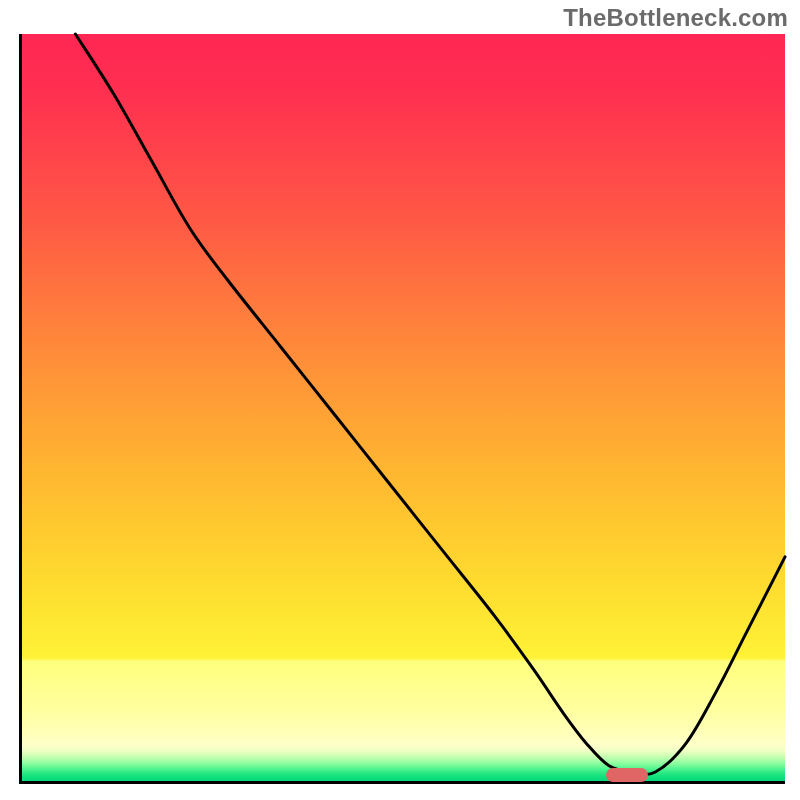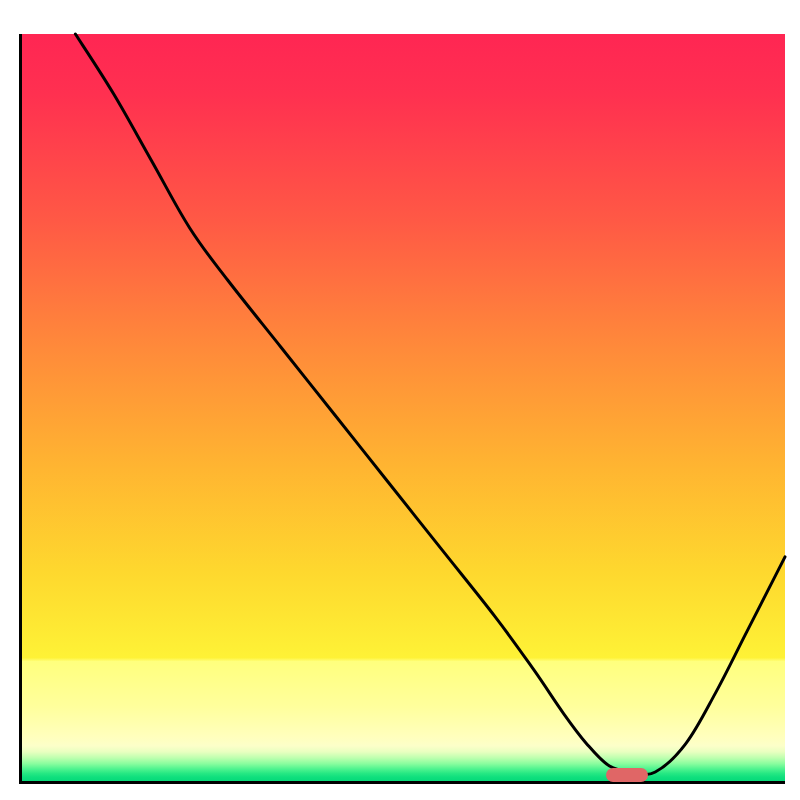--- a/index.html
+++ b/index.html
@@ -68,20 +68,21 @@
     height: 14px;
     border-radius: 7px;
     background: #e06666;
   }
 </style>
 </head>
 <body>
 
 <div class="canvas">
 
+  <div class="watermark">TheBottleneck.com</div>
 
   <div class="plot-frame">
     <div class="gradient"></div>
 
     <svg class="curve" viewBox="0 0 766 750" preserveAspectRatio="none">
       <path fill="none" stroke="#000" stroke-width="3" stroke-linejoin="round" stroke-linecap="round" d="M 53.6 0.0 C 60.5 10.8, 78.1 37.0, 91.9 60.0 C 105.7 83.0, 116.4 103.2, 130.2 127.5 C 144.0 151.8, 154.7 173.4, 168.5 195.0 C 182.3 216.6, 190.3 225.9, 206.8 247.5 C 223.4 269.1, 241.1 290.7, 260.4 315.0 C 279.7 339.3, 294.8 358.2, 314.1 382.5 C 333.4 406.8, 348.4 425.7, 367.7 450.0 C 387.0 474.3, 402.0 493.2, 421.3 517.5 C 440.6 541.8, 458.4 563.4, 474.9 585.0 C 491.5 606.6, 500.8 620.0, 513.2 637.5 C 525.6 655.0, 534.2 669.0, 543.9 682.5 C 553.5 696.0, 558.6 703.0, 566.8 712.5 C 575.1 722.0, 581.5 729.9, 589.8 735.0 C 598.1 740.1, 604.5 739.9, 612.8 741.0 C 621.1 742.1, 626.1 746.1, 635.8 741.0 C 645.4 735.9, 655.4 727.1, 666.4 712.5 C 677.5 697.9, 686.0 680.3, 697.1 660.0 C 708.1 639.8, 715.3 624.3, 727.7 600.0 C 740.1 575.7, 759.1 538.5, 766.0 525.0"></path>
     </svg>
 
     <div class="marker" style="left: 584.14px; top: 734px; background: rgb(224, 102, 102);"></div>
   </div>

